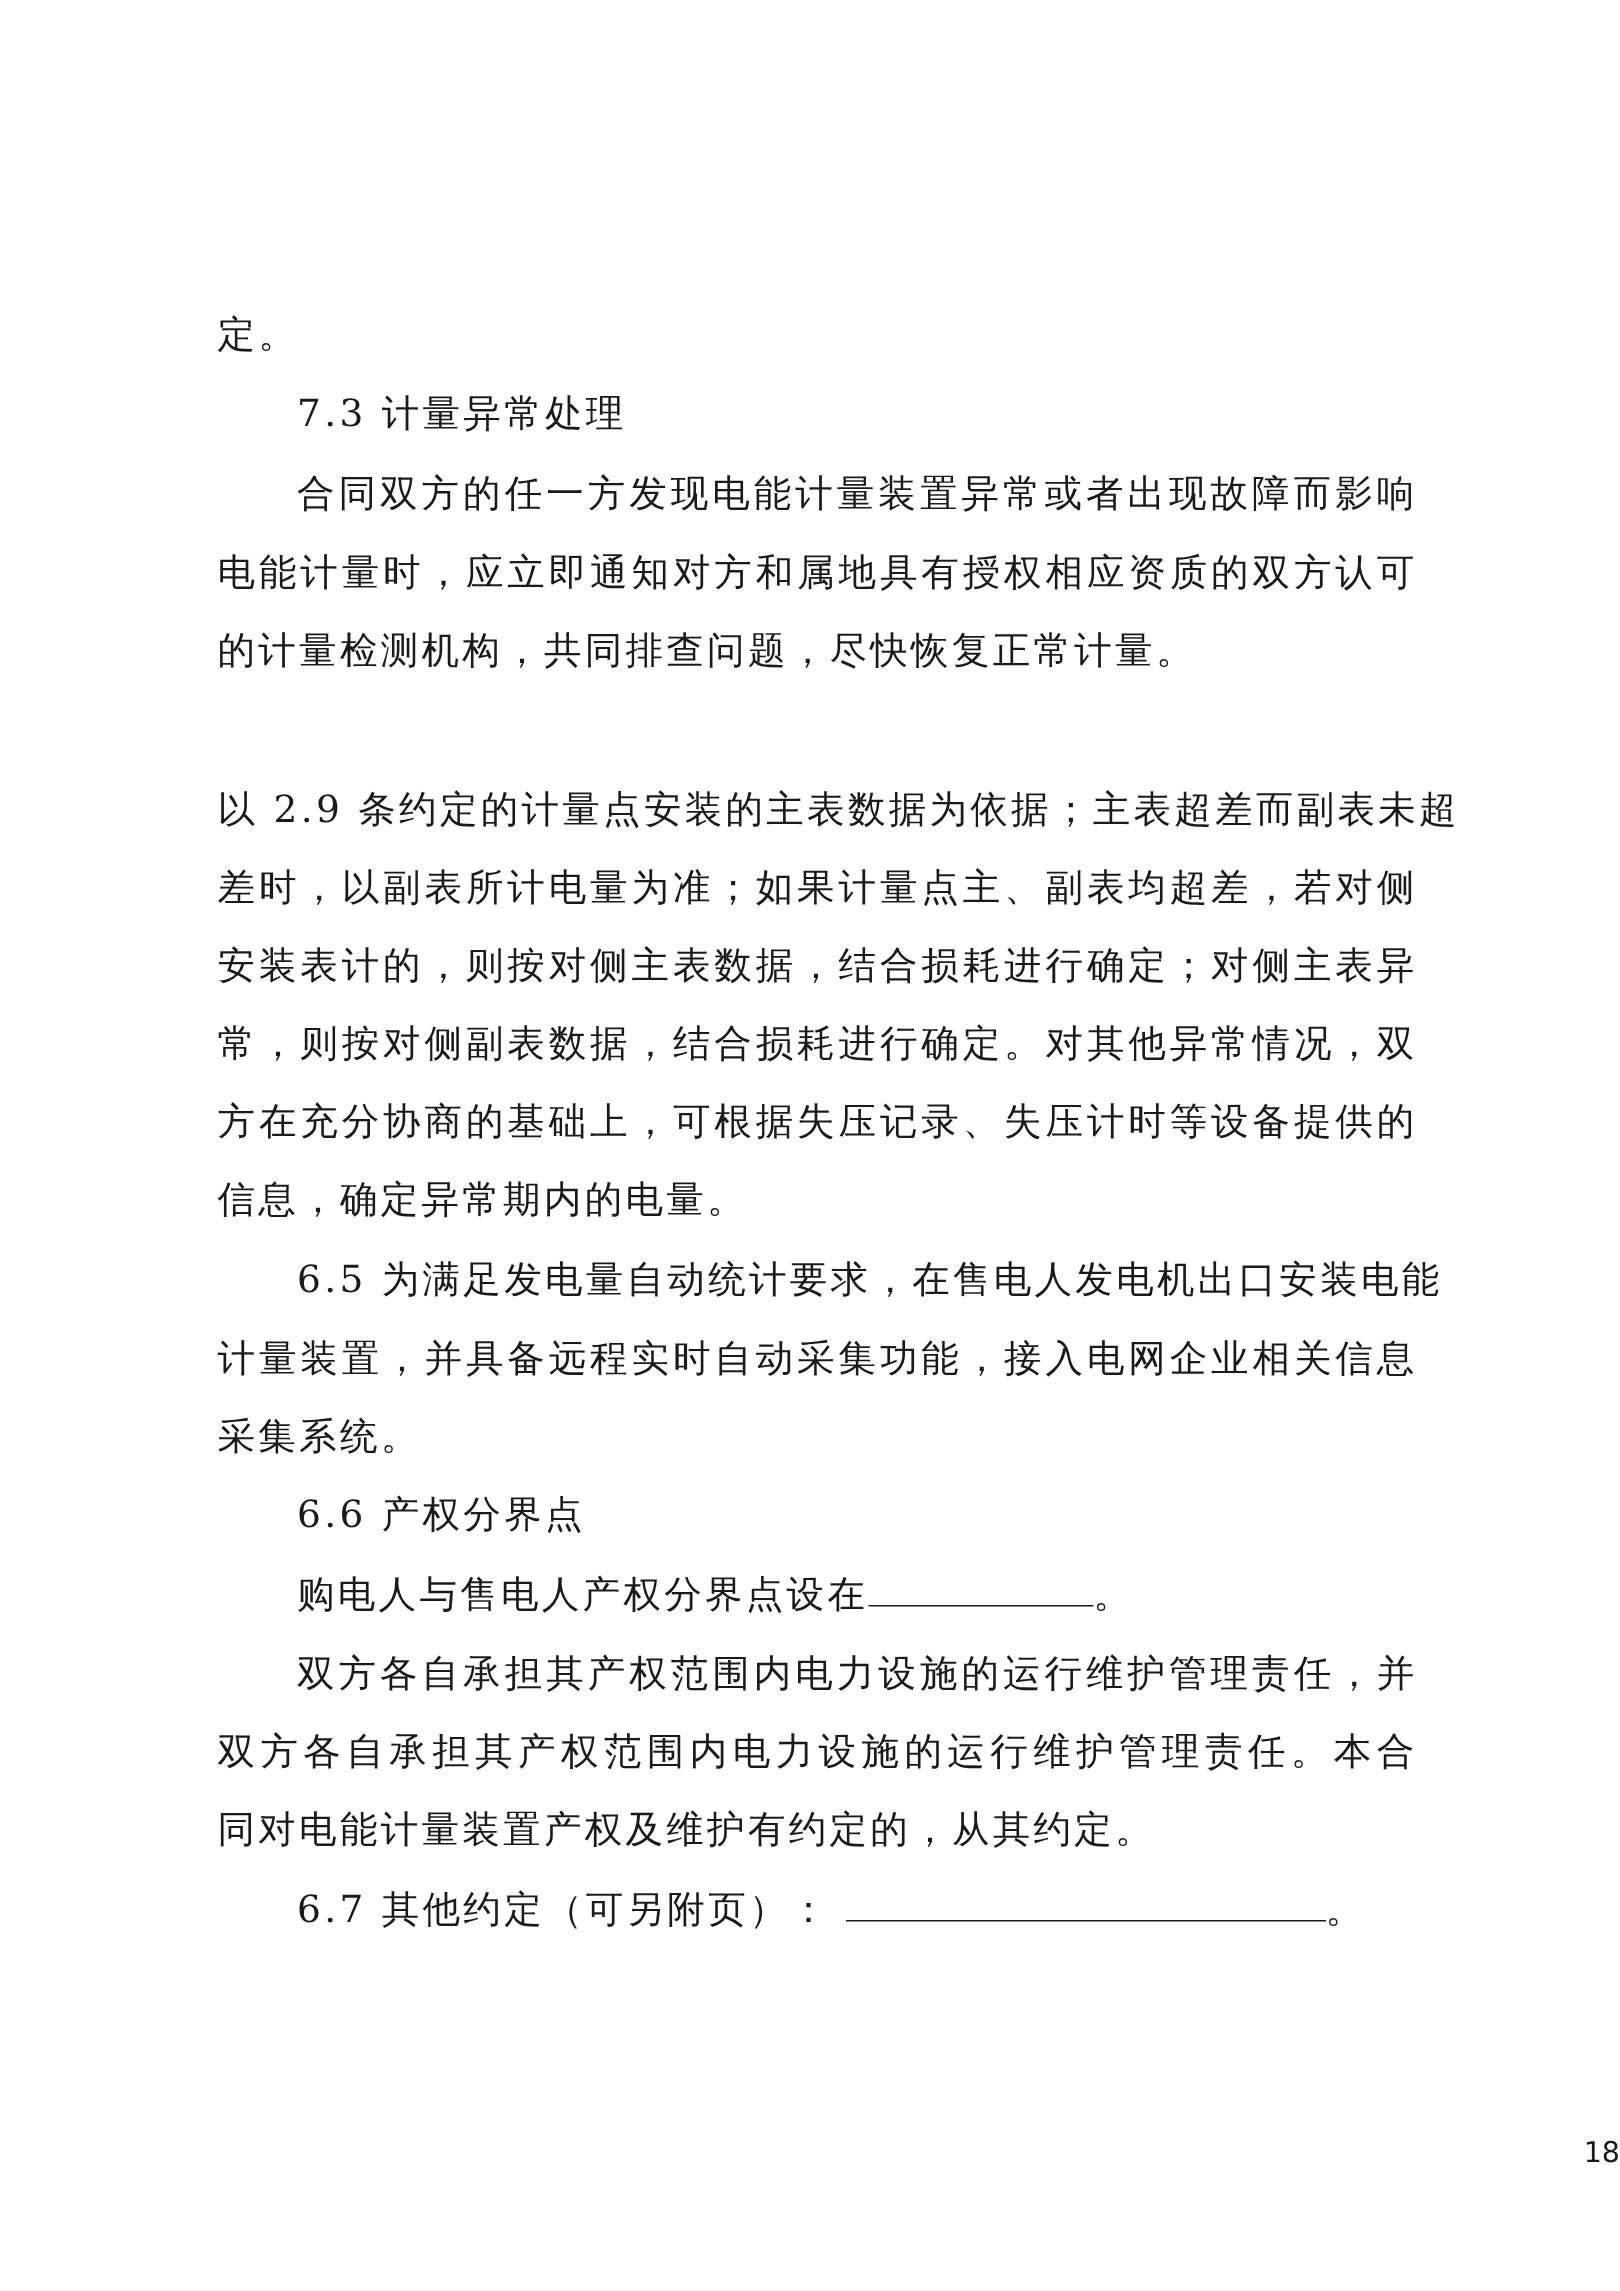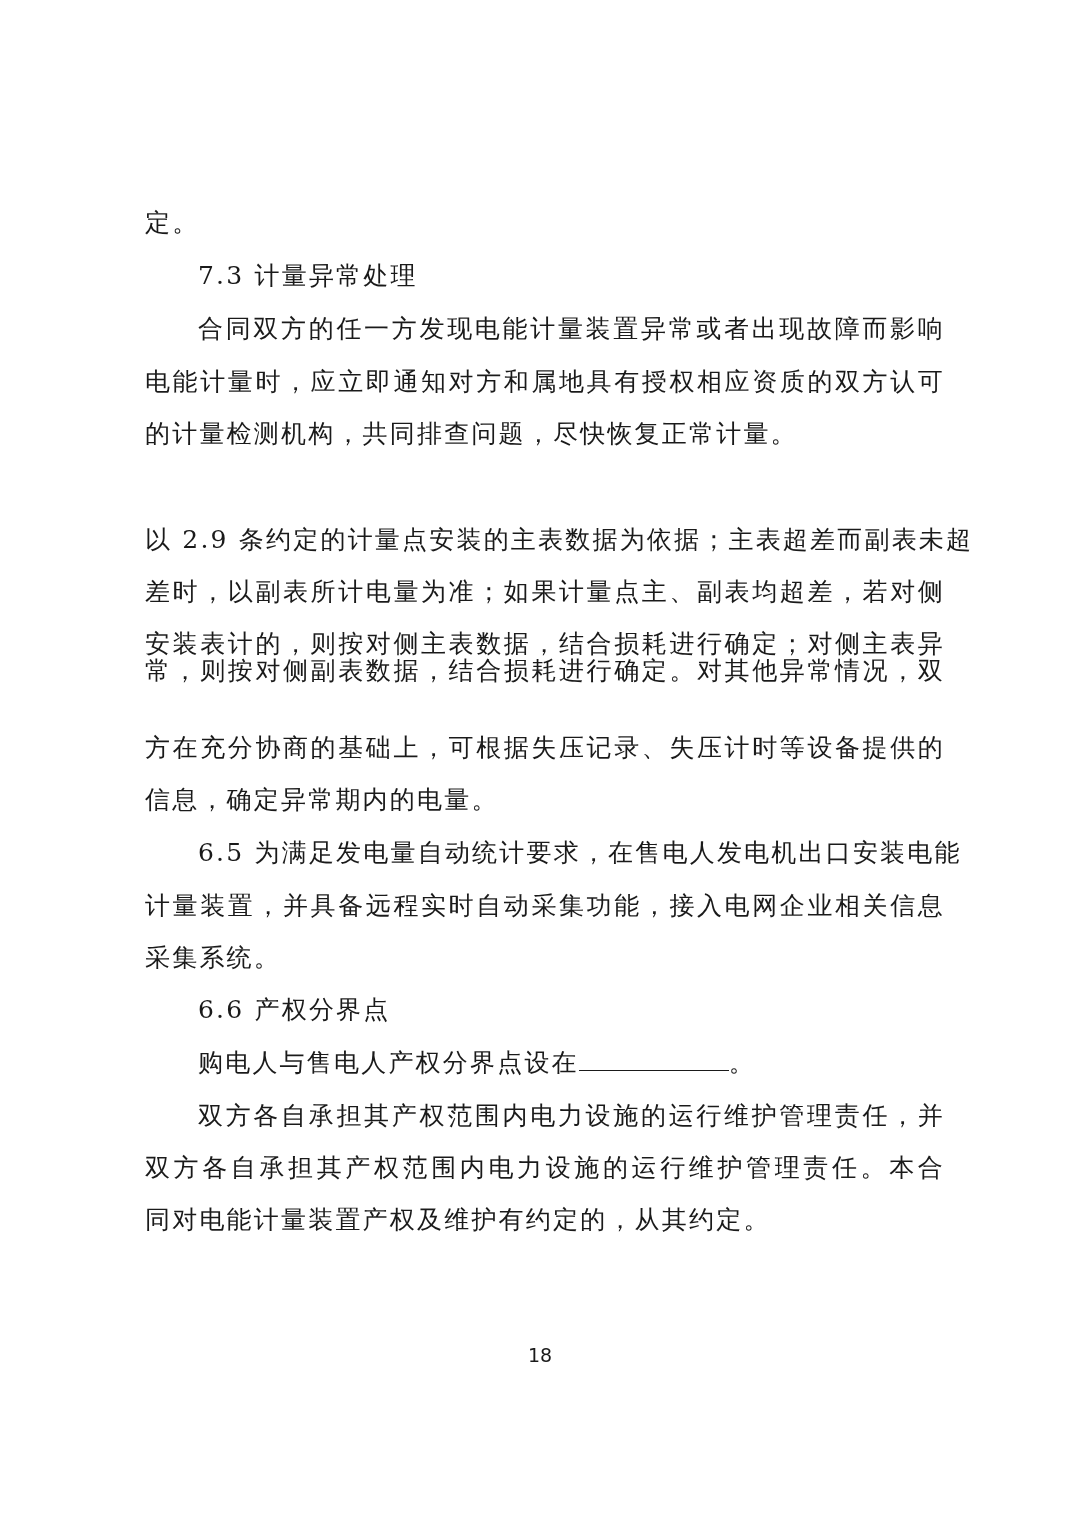--- a/index.html
+++ b/index.html
@@ -42,22 +42,22 @@
       border-bottom: 1.5px solid #1a1a1a;
       height: 26px;
       vertical-align: baseline;
     }
     .blank.b1 { width: 150px; }
     .blank.b2 { width: 320px; margin-left: 10px; }
     .page-number {
       position: absolute;
       left: 0;
       width: 1080px;
-      top: 1344px;
-      text-align: center;
+      top: 1424px;
+      text-align: right;
       font-family: "DejaVu Sans", "Liberation Sans", sans-serif;
       font-size: 19px;
       color: #1a1a1a;
     }
   </style>
 </head>
 <body>
 
 <div class="page">
 
@@ -65,33 +65,36 @@
 
   <div class="line indent heading" style="top:256px">7.3 计量异常处理</div>
 
   <div class="line indent" style="top:309px">合同双方的任一方发现电能计量装置异常或者出现故障而影响</div>
   <div class="line" style="top:362px">电能计量时，应立即通知对方和属地具有授权相应资质的双方认可</div>
   <div class="line last" style="top:414px">的计量检测机构，共同排查问题，尽快恢复正常计量。</div>
 
   <div class="line" style="top:520px">以 2.9 条约定的计量点安装的主表数据为依据；主表超差而副表未超</div>
   <div class="line" style="top:572px">差时，以副表所计电量为准；如果计量点主、副表均超差，若对侧</div>
   <div class="line" style="top:624px">安装表计的，则按对侧主表数据，结合损耗进行确定；对侧主表异</div>
-  <div class="line" style="top:651px">常，则按对侧副表数据，结合损耗进行确定。对其他异常情况，双</div>
+  <div class="line" style="top:676px">常，则按对侧副表数据，结合损耗进行确定。对其他异常情况，双</div>
   <div class="line" style="top:728px">方在充分协商的基础上，可根据失压记录、失压计时等设备提供的</div>
   <div class="line last" style="top:780px">信息，确定异常期内的电量。</div>
 
   <div class="line indent" style="top:833px">6.5 为满足发电量自动统计要求，在售电人发电机出口安装电能</div>
   <div class="line" style="top:886px">计量装置，并具备远程实时自动采集功能，接入电网企业相关信息</div>
   <div class="line last" style="top:938px">采集系统。</div>
 
   <div class="line indent heading" style="top:990px">6.6 产权分界点</div>
 
   <div class="line indent last" style="top:1043px">
     <span>购电人与售电人产权分界点设在</span><span class="blank b1"></span><span>。</span>
   </div>
 
   <div class="line indent" style="top:1096px">双方各自承担其产权范围内电力设施的运行维护管理责任，并</div>
   <div class="line" style="top:1148px">双方各自承担其产权范围内电力设施的运行维护管理责任。本合</div>
   <div class="line last" style="top:1200px">同对电能计量装置产权及维护有约定的，从其约定。</div>
 
+  <div class="line indent last" style="top:1253px">
+    <span>6.7 其他约定（可另附页）：</span><span class="blank b2"></span><span>。</span>
+  </div>
 
   <div class="page-number">18</div>
 </div>
 
 </body></html>

